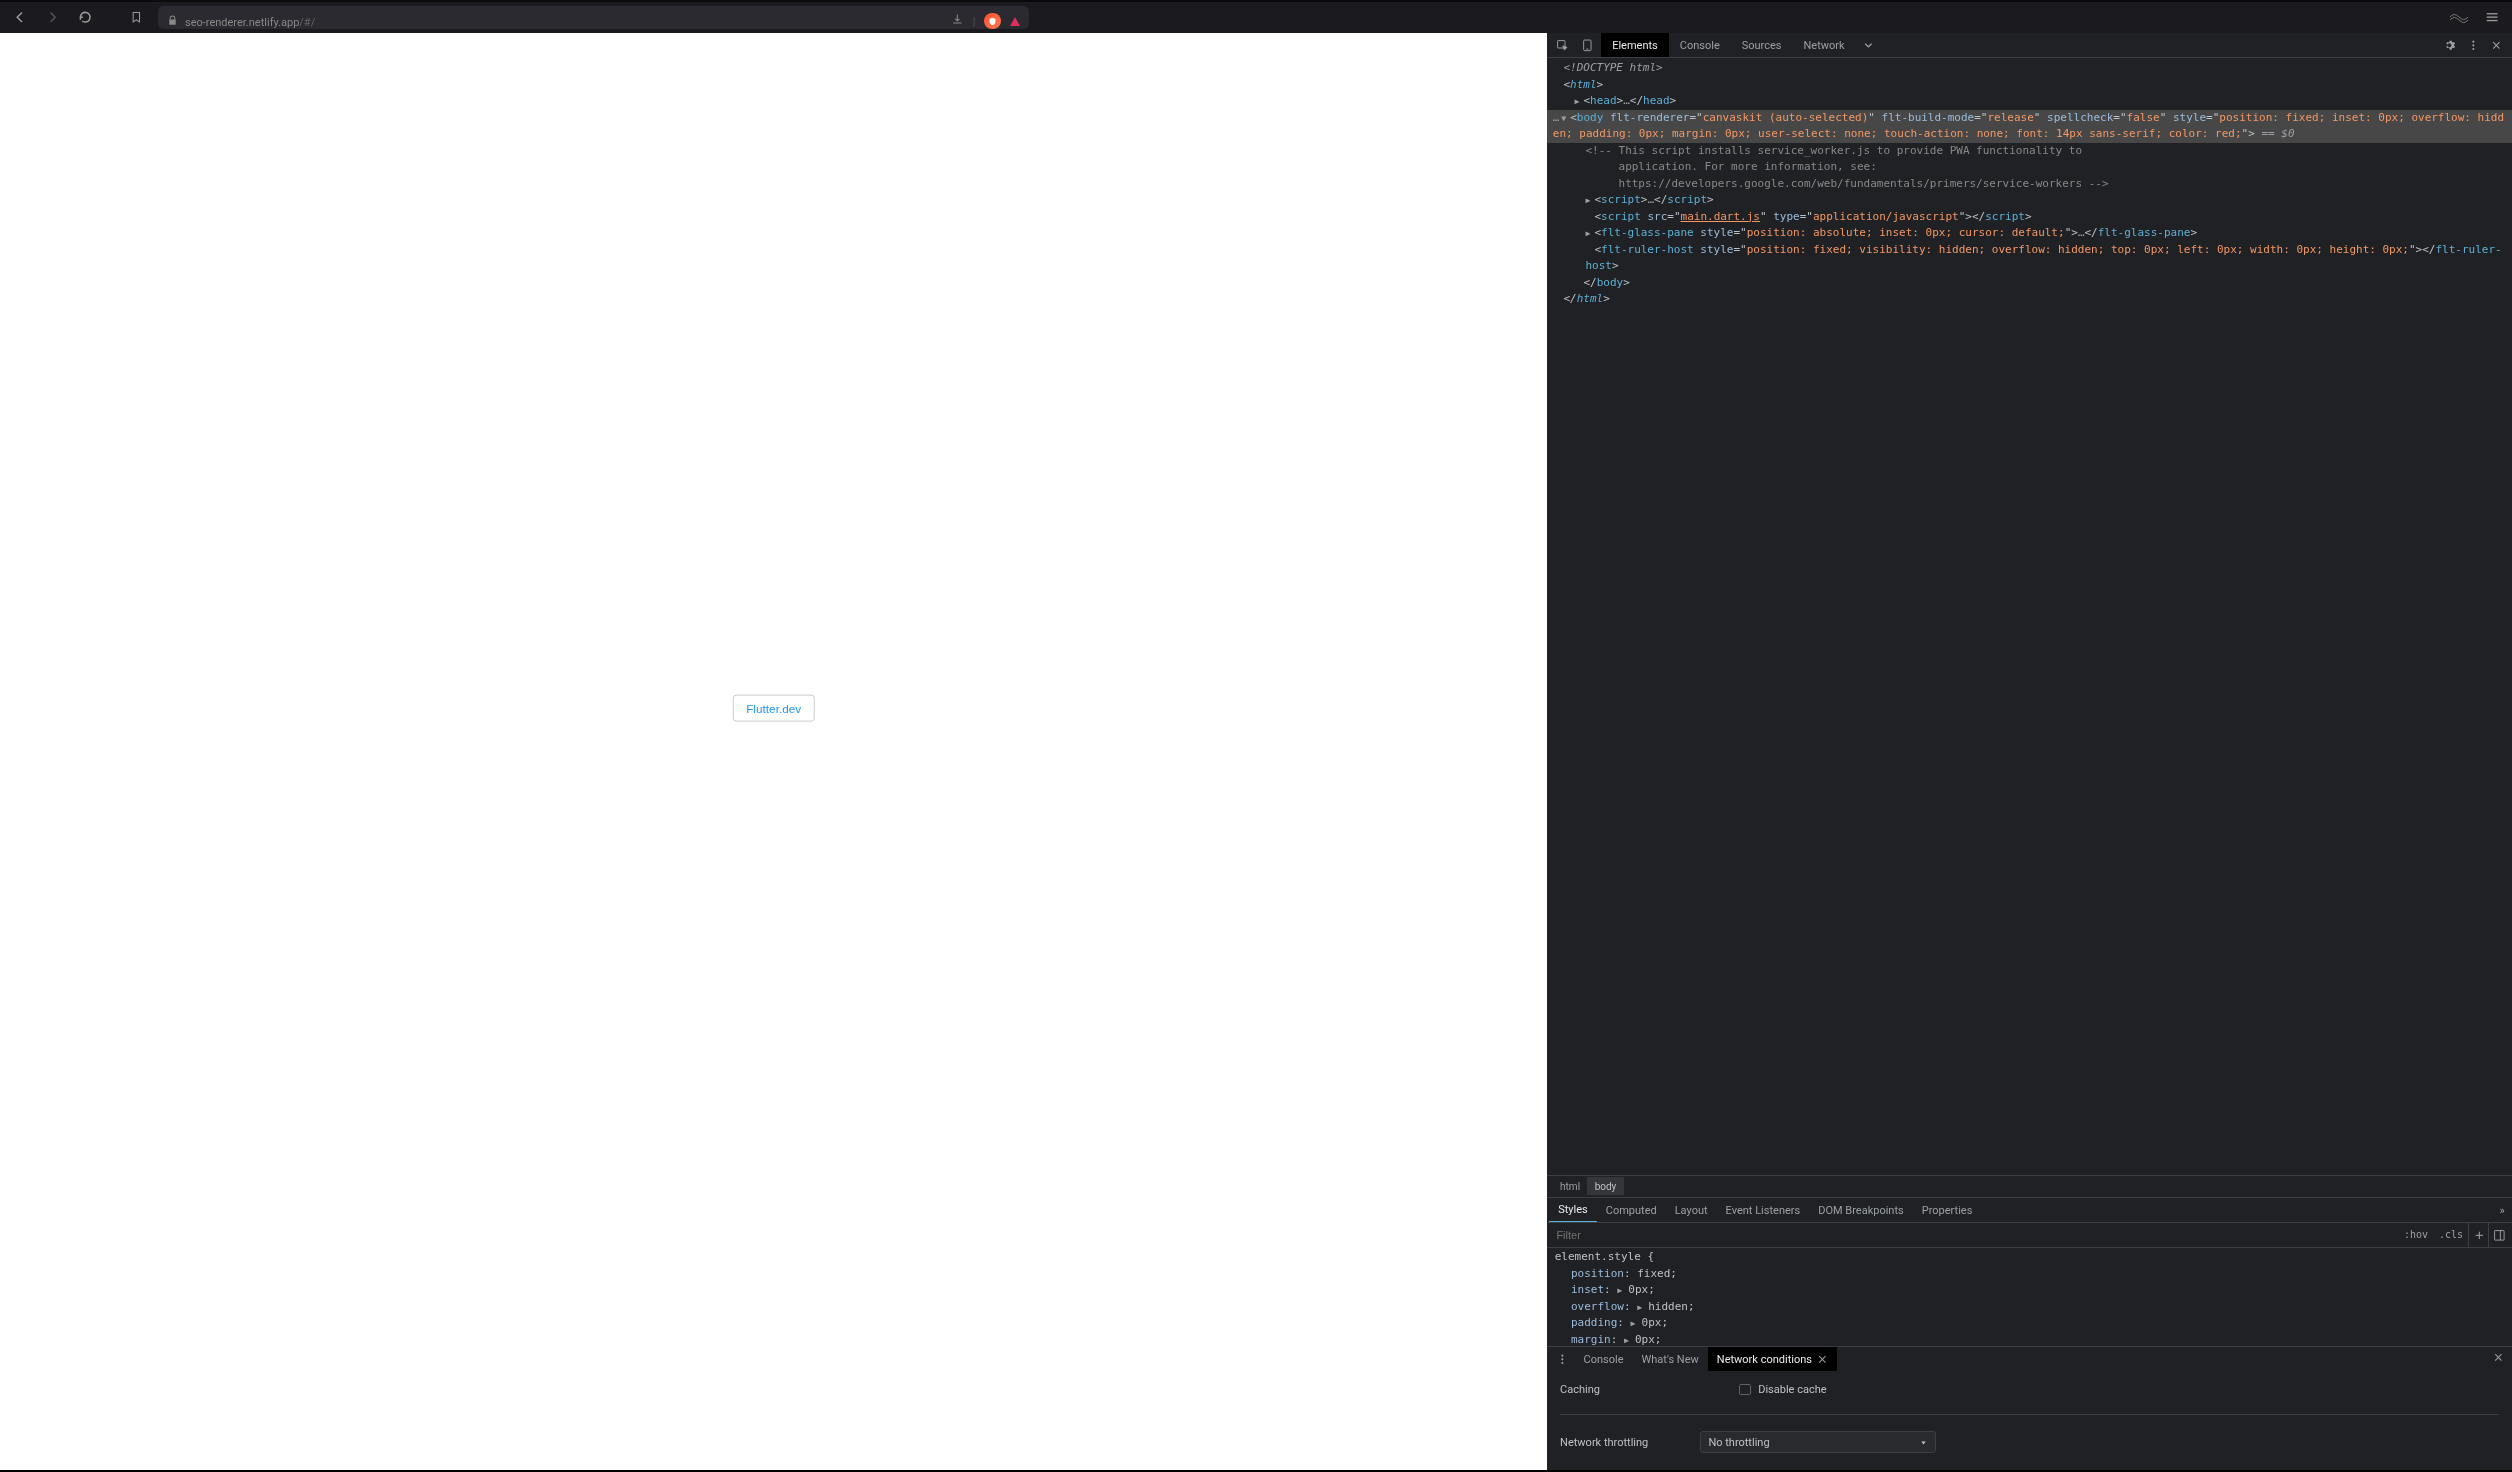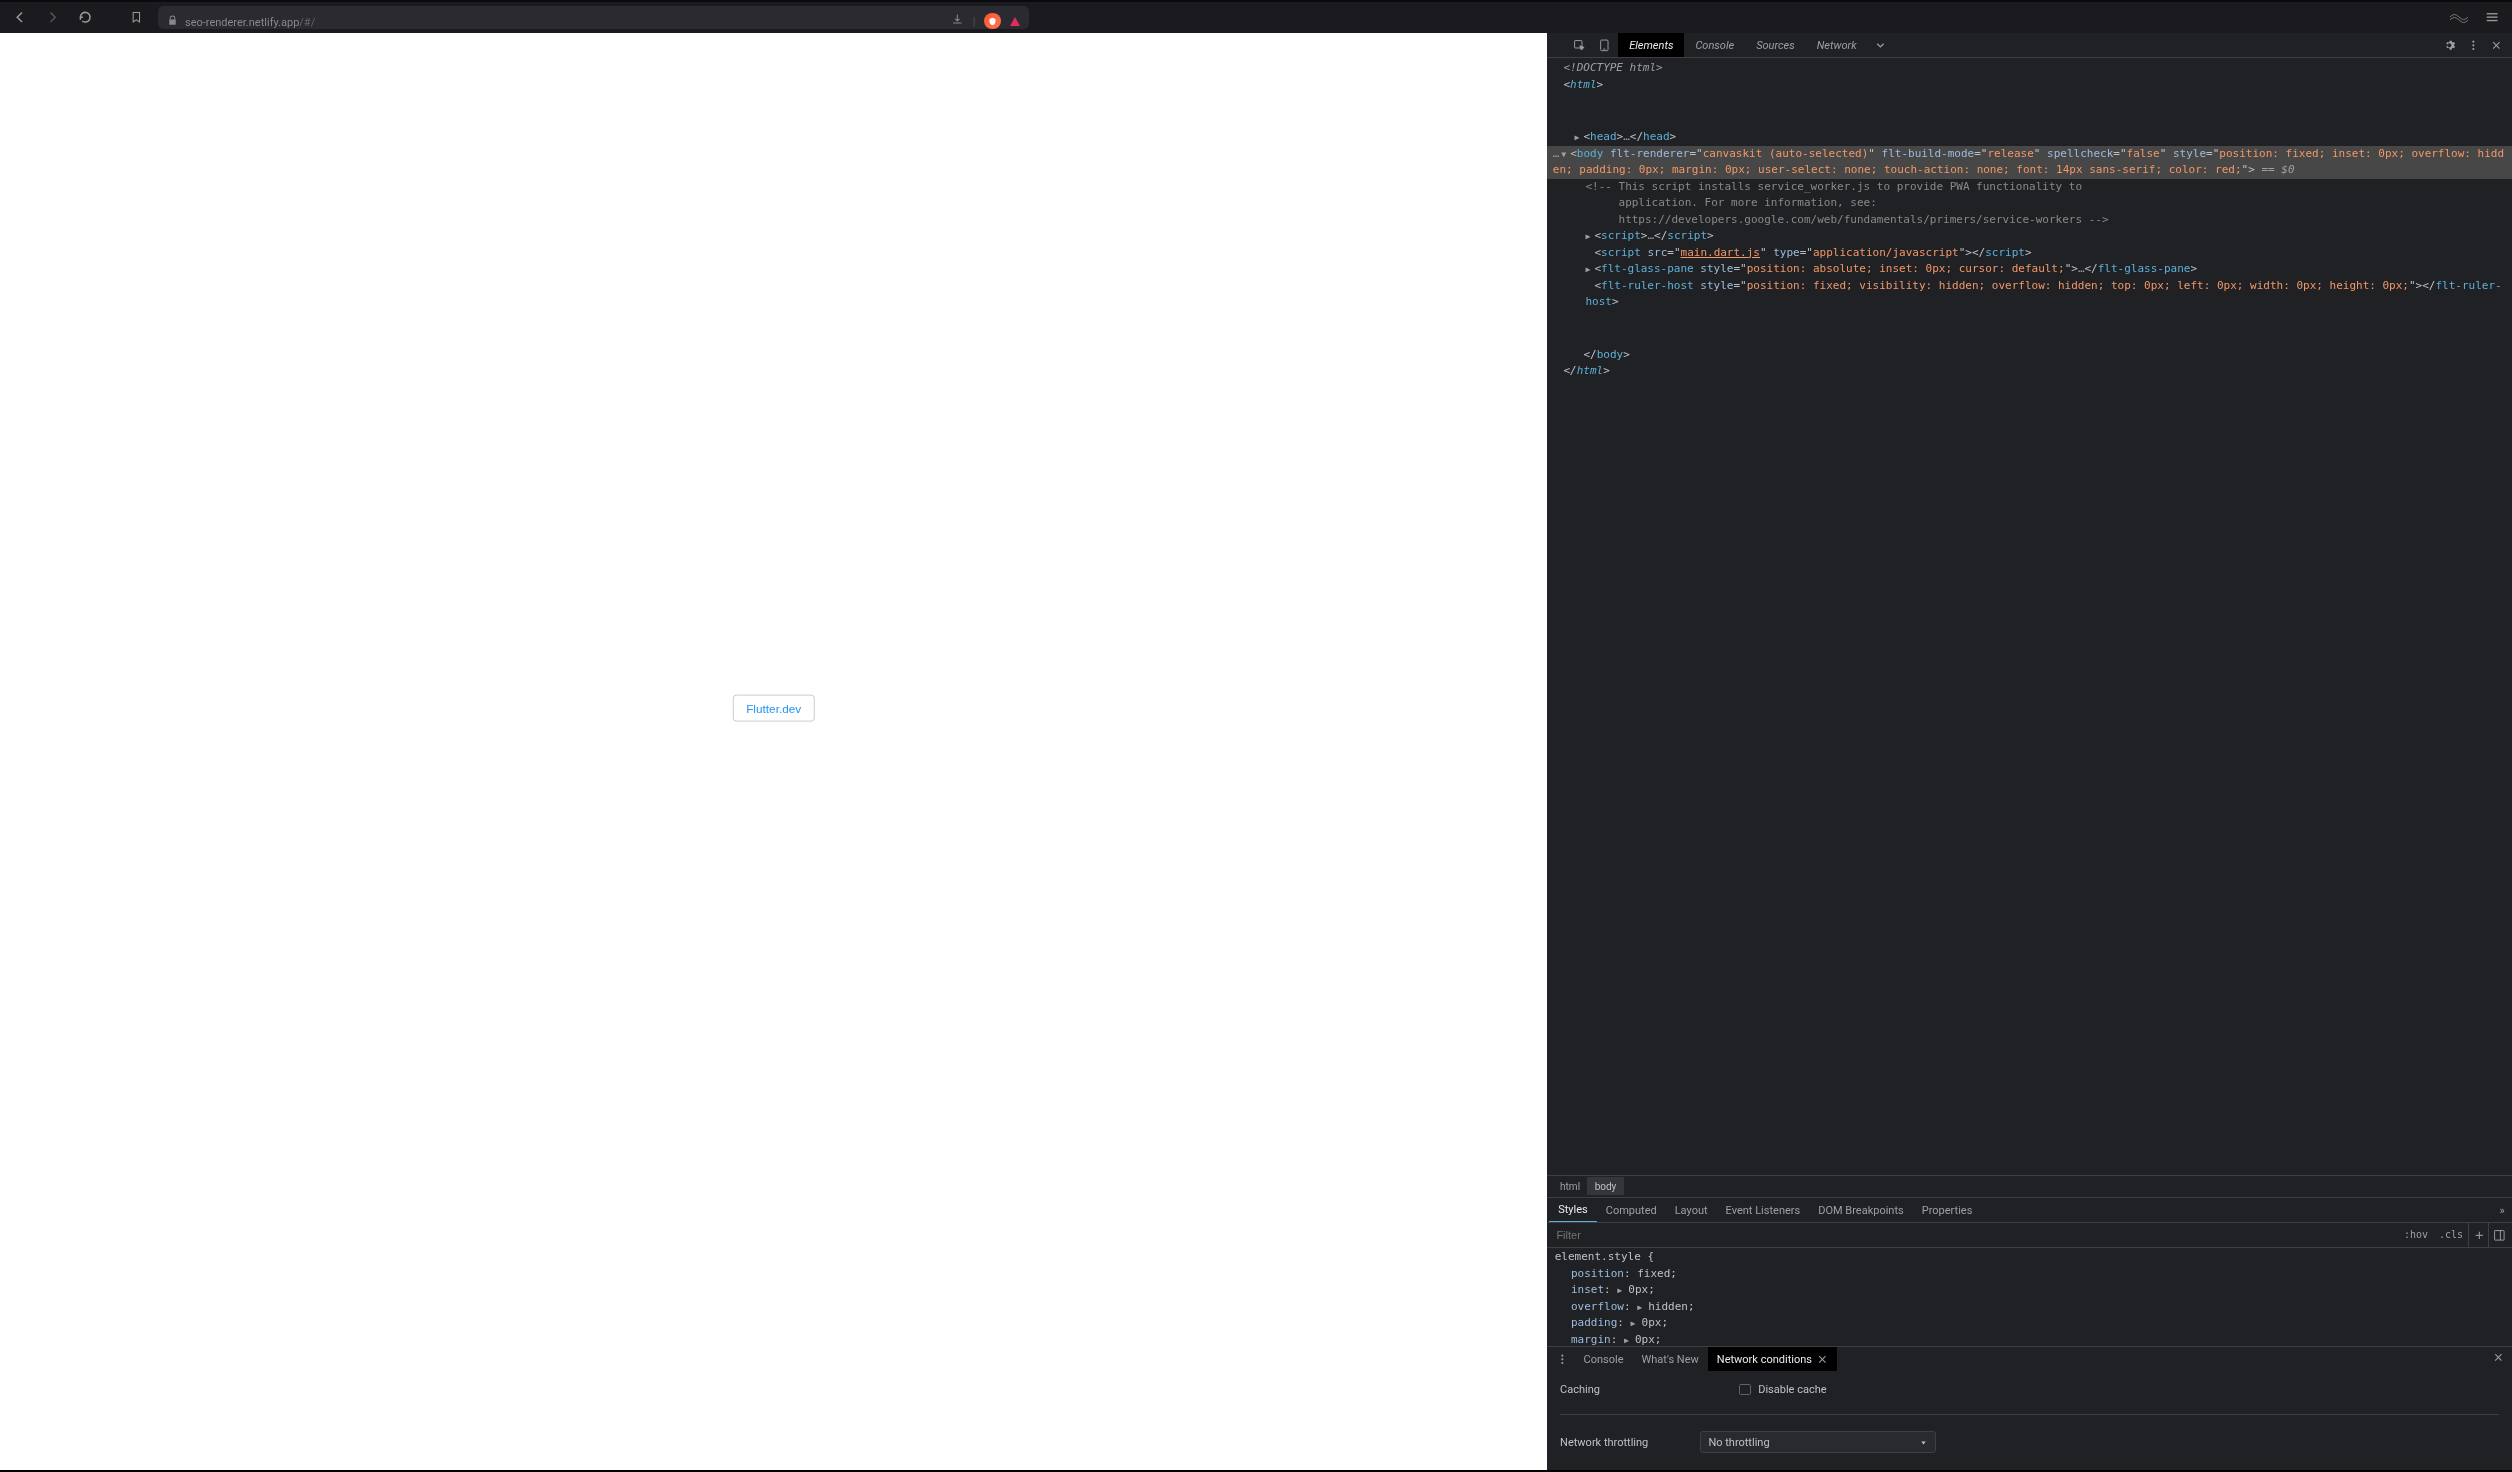--- a/index.html
+++ b/index.html
@@ -25,34 +25,34 @@
     
     
     .main { display: flex; height: calc(100vh - 35px); }
     .page-content { flex: 0 0 61.6%; background: #fff; display: flex; align-items: center; justify-content: center; position: relative; }
     .flutter-btn { border: 0.9px solid #ccc; border-radius: 3.6px; padding: 5.4px 12.7px; color: #2196f3; font-size: 11.8px; background: #fff; position: absolute; top: 47%; left: 50%; transform: translate(-50%, -50%); }
     
     
     .devtools { flex: 1; background: #202124; display: flex; flex-direction: column; font-size: 11px; color: #bdc1c6; min-width: 0; }
     
     
-    .dt-toolbar { height: 25.4px; display: flex; align-items: center; border-bottom: 0.9px solid #3c4043; gap: 1.8px; padding-left: 20px; flex-shrink: 0; font-style: italic; }
+    .dt-toolbar { height: 25.4px; display: flex; align-items: center; border-bottom: 0.9px solid #3c4043; gap: 1.8px; padding-left: 3px; flex-shrink: 0; }
     .dt-icon-btn { width: 23.6px; height: 23.6px; display: flex; align-items: center; justify-content: center; color: #9aa0a6; cursor: pointer; }
     .dt-icon-btn svg { width: 12.7px; height: 12.7px; }
     .dt-tabs { display: flex; align-items: center; }
     .dt-tab { padding: 5.4px 11px; color: #9aa0a6; cursor: pointer; font-size: 11px; }
     .dt-tab.active { background: #000; color: #e8eaed; }
     .dt-toolbar-right { margin-left: auto; display: flex; align-items: center; padding-right: 3.6px; }
     
     
     .dom-tree { flex: 1; overflow: auto; font-family: Menlo, Consolas, monospace; font-size: 11px; line-height: 1.5; padding: 1.8px 0; min-height: 0; }
     .dom-line { padding: 0 7.3px; white-space: nowrap; }
     .dom-line.selected { background: #474747; }
     .indent1 { padding-left: 16px; font-style: italic; }
-    .indent2 { padding-left: 27px; margin-top: 36px; }
+    .indent2 { padding-left: 27px; }
     .indent3 { padding-left: 38px; }
     .dom-wrap { white-space: normal; word-break: break-all; }
     .triangle { display: inline-block; width: 9px; color: #9aa0a6; font-size: 8.2px; }
     .tag { color: #5db0d7; }
     .attr-name { color: #9bbbdc; }
     .attr-val { color: #f29766; }
     .punct { color: #bdc1c6; }
     .comment { color: #898989; }
     .link { text-decoration: underline; }
     .eq0 { color: #9aa0a6; font-style: italic; }

